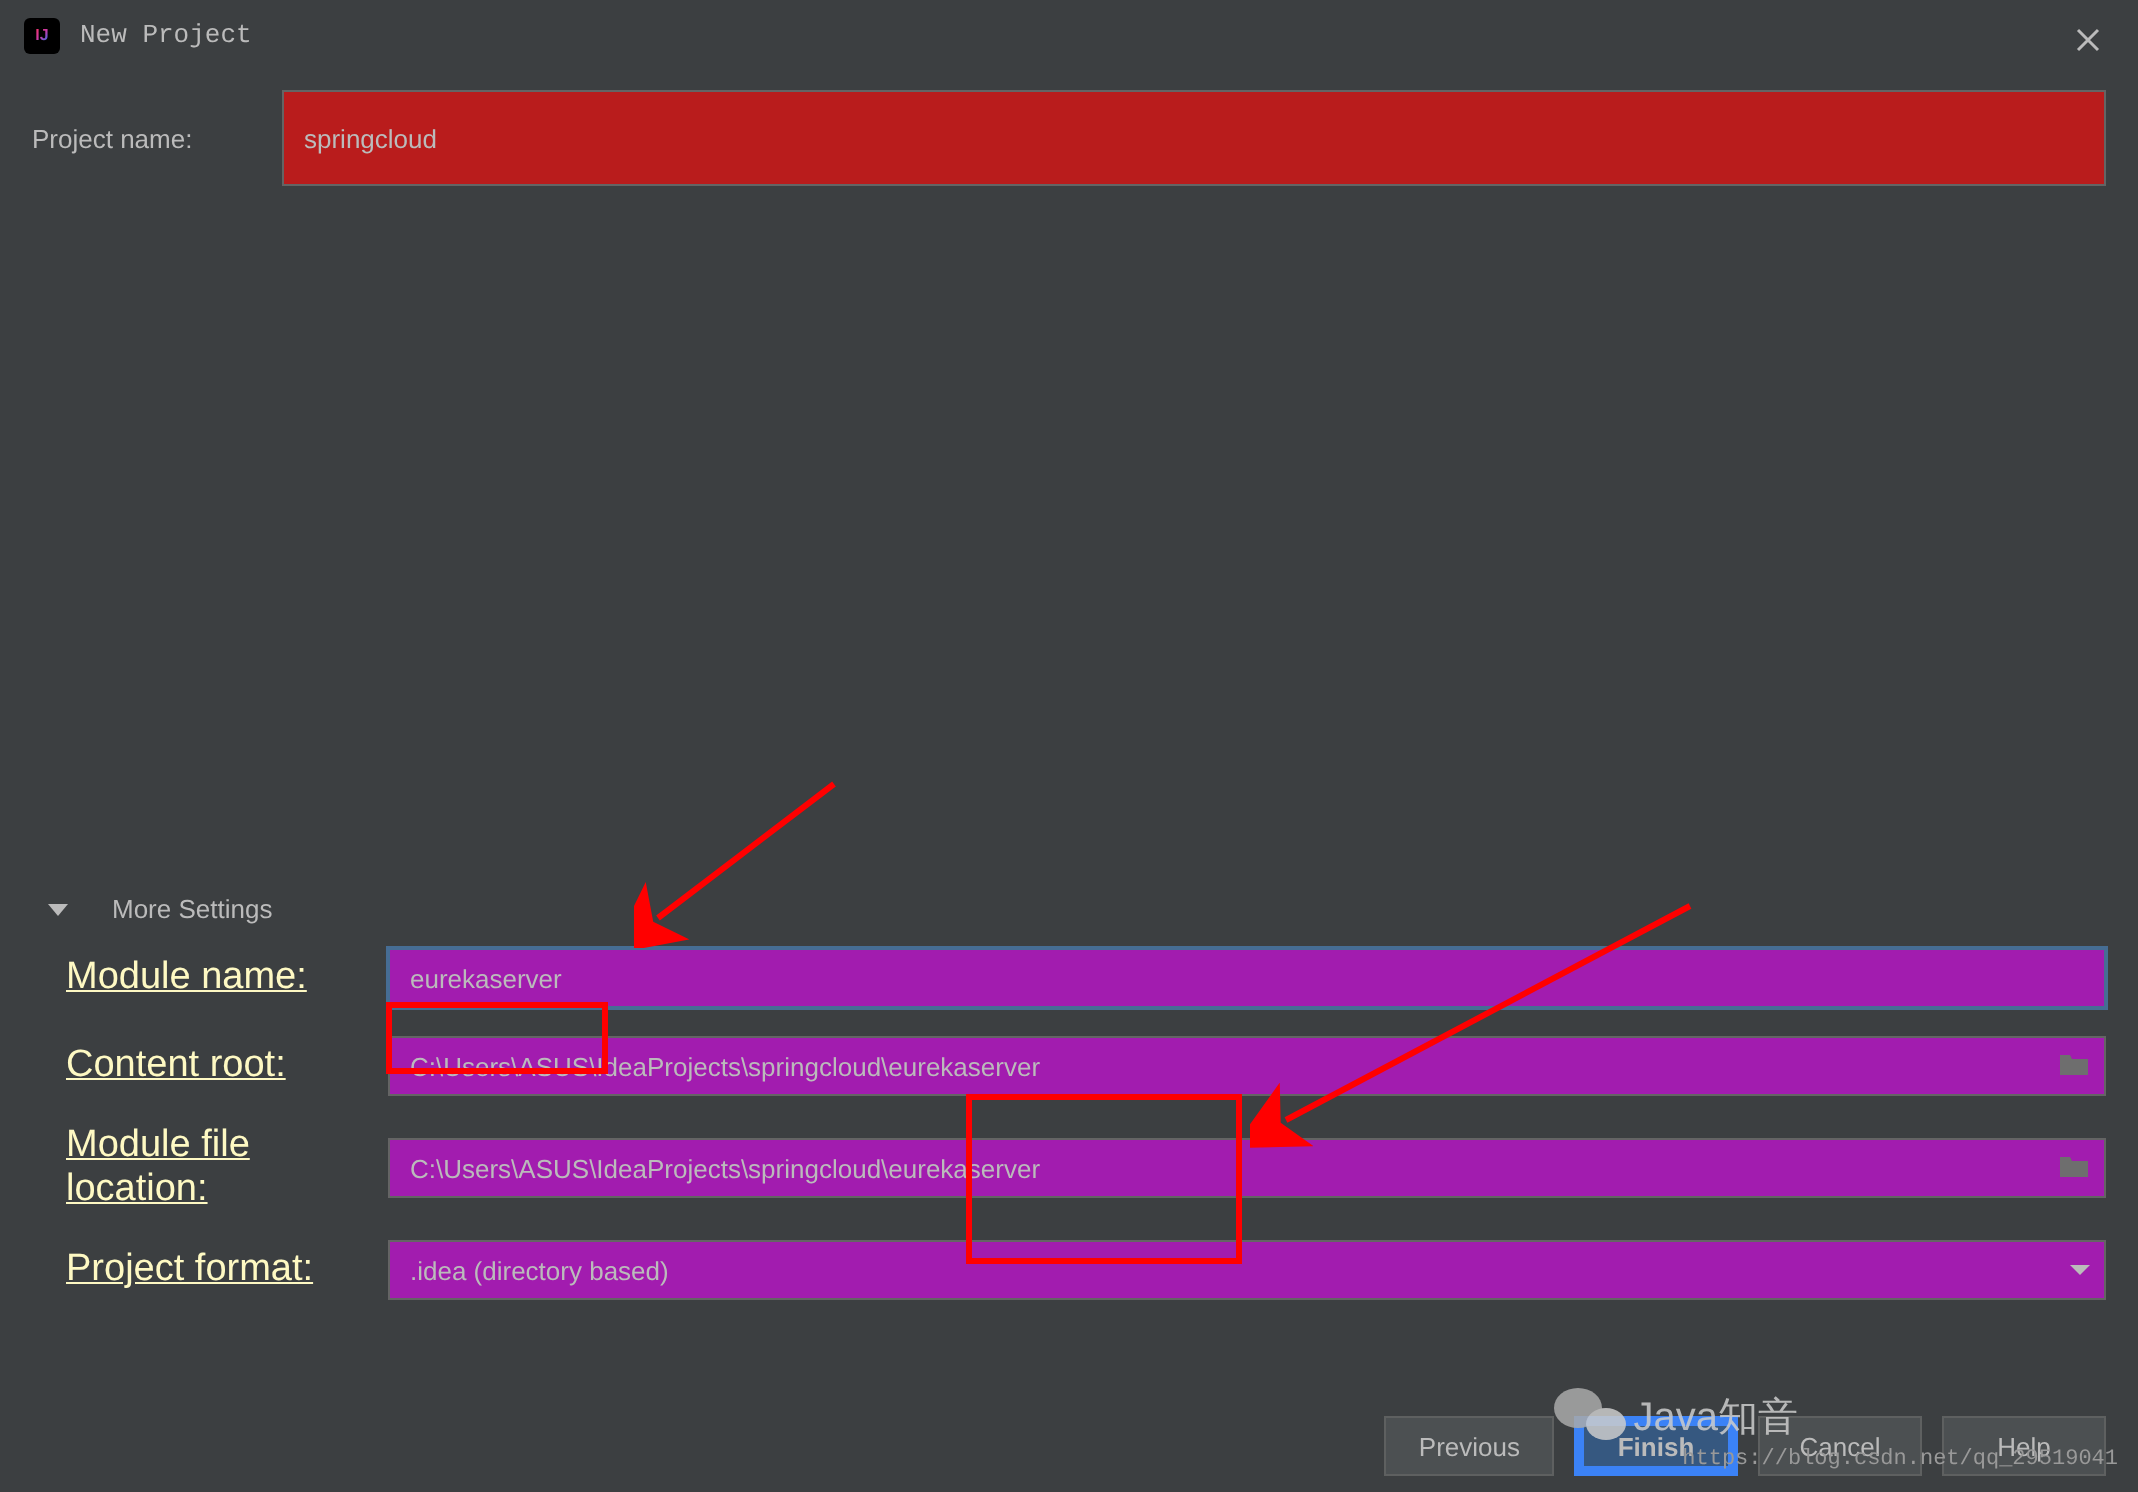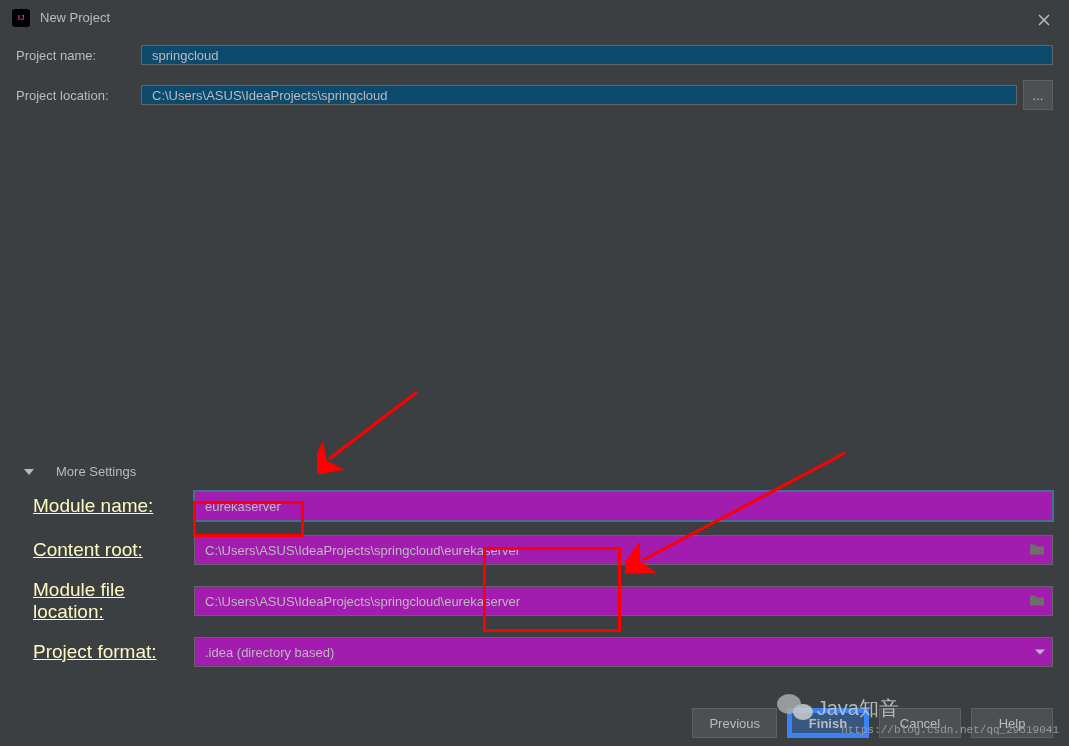--- a/index.html
+++ b/index.html
@@ -40,20 +40,21 @@
       font-size: 8px;
       font-weight: bold;
       background: linear-gradient(135deg, #fe315d, #c83aa8, #087cfa);
       -webkit-background-clip: text;
       background-clip: text;
       color: transparent;
     }
     .title-text {
       color: #bbbbbb;
       font-size: 13px;
+      font-family: Liberation Mono, monospace;
     }
     .close-btn {
       position: absolute;
       right: 15px;
       top: 10px;
       color: #bbbbbb;
       font-size: 16px;
       cursor: pointer;
       width: 20px;
       height: 20px;
@@ -70,22 +71,22 @@
       margin-bottom: 15px;
     }
     .form-label {
       width: 125px;
       color: #bbbbbb;
       font-size: 13px;
       padding-left: 0;
     }
     .form-input {
       flex: 1;
-      height: 20px;
-      background: #0c4a6e;
+      height: 48px;
+      background: #b91c1c;
       border: 1px solid #646464;
       color: #bbbbbb;
       padding: 0 10px;
       font-size: 13px;
       font-family: inherit;
     }
     .browse-btn {
       width: 30px;
       height: 30px;
       background: #4c5052;
@@ -292,25 +293,20 @@
       </svg>
   </div>
 </div>
 
 <div class="content">
   <div class="form-row">
     <div class="form-label">Project name:</div>
     <input class="form-input" type="text" value="springcloud" style="">
   </div>
 
-  <div class="form-row">
-    <div class="form-label">Project location:</div>
-    <input class="form-input" type="text" value="C:\Users\ASUS\IdeaProjects\springcloud" style="">
-    <button class="browse-btn">...</button>
-  </div>
 
   <div class="spacer"></div>
 
   <div class="more-settings-header">
     <div class="disclosure-triangle"></div>
     <span class="more-settings-label">More Settings</span>
   </div>
 
   <div class="settings-row">
     <div class="settings-label">Module name:</div>

